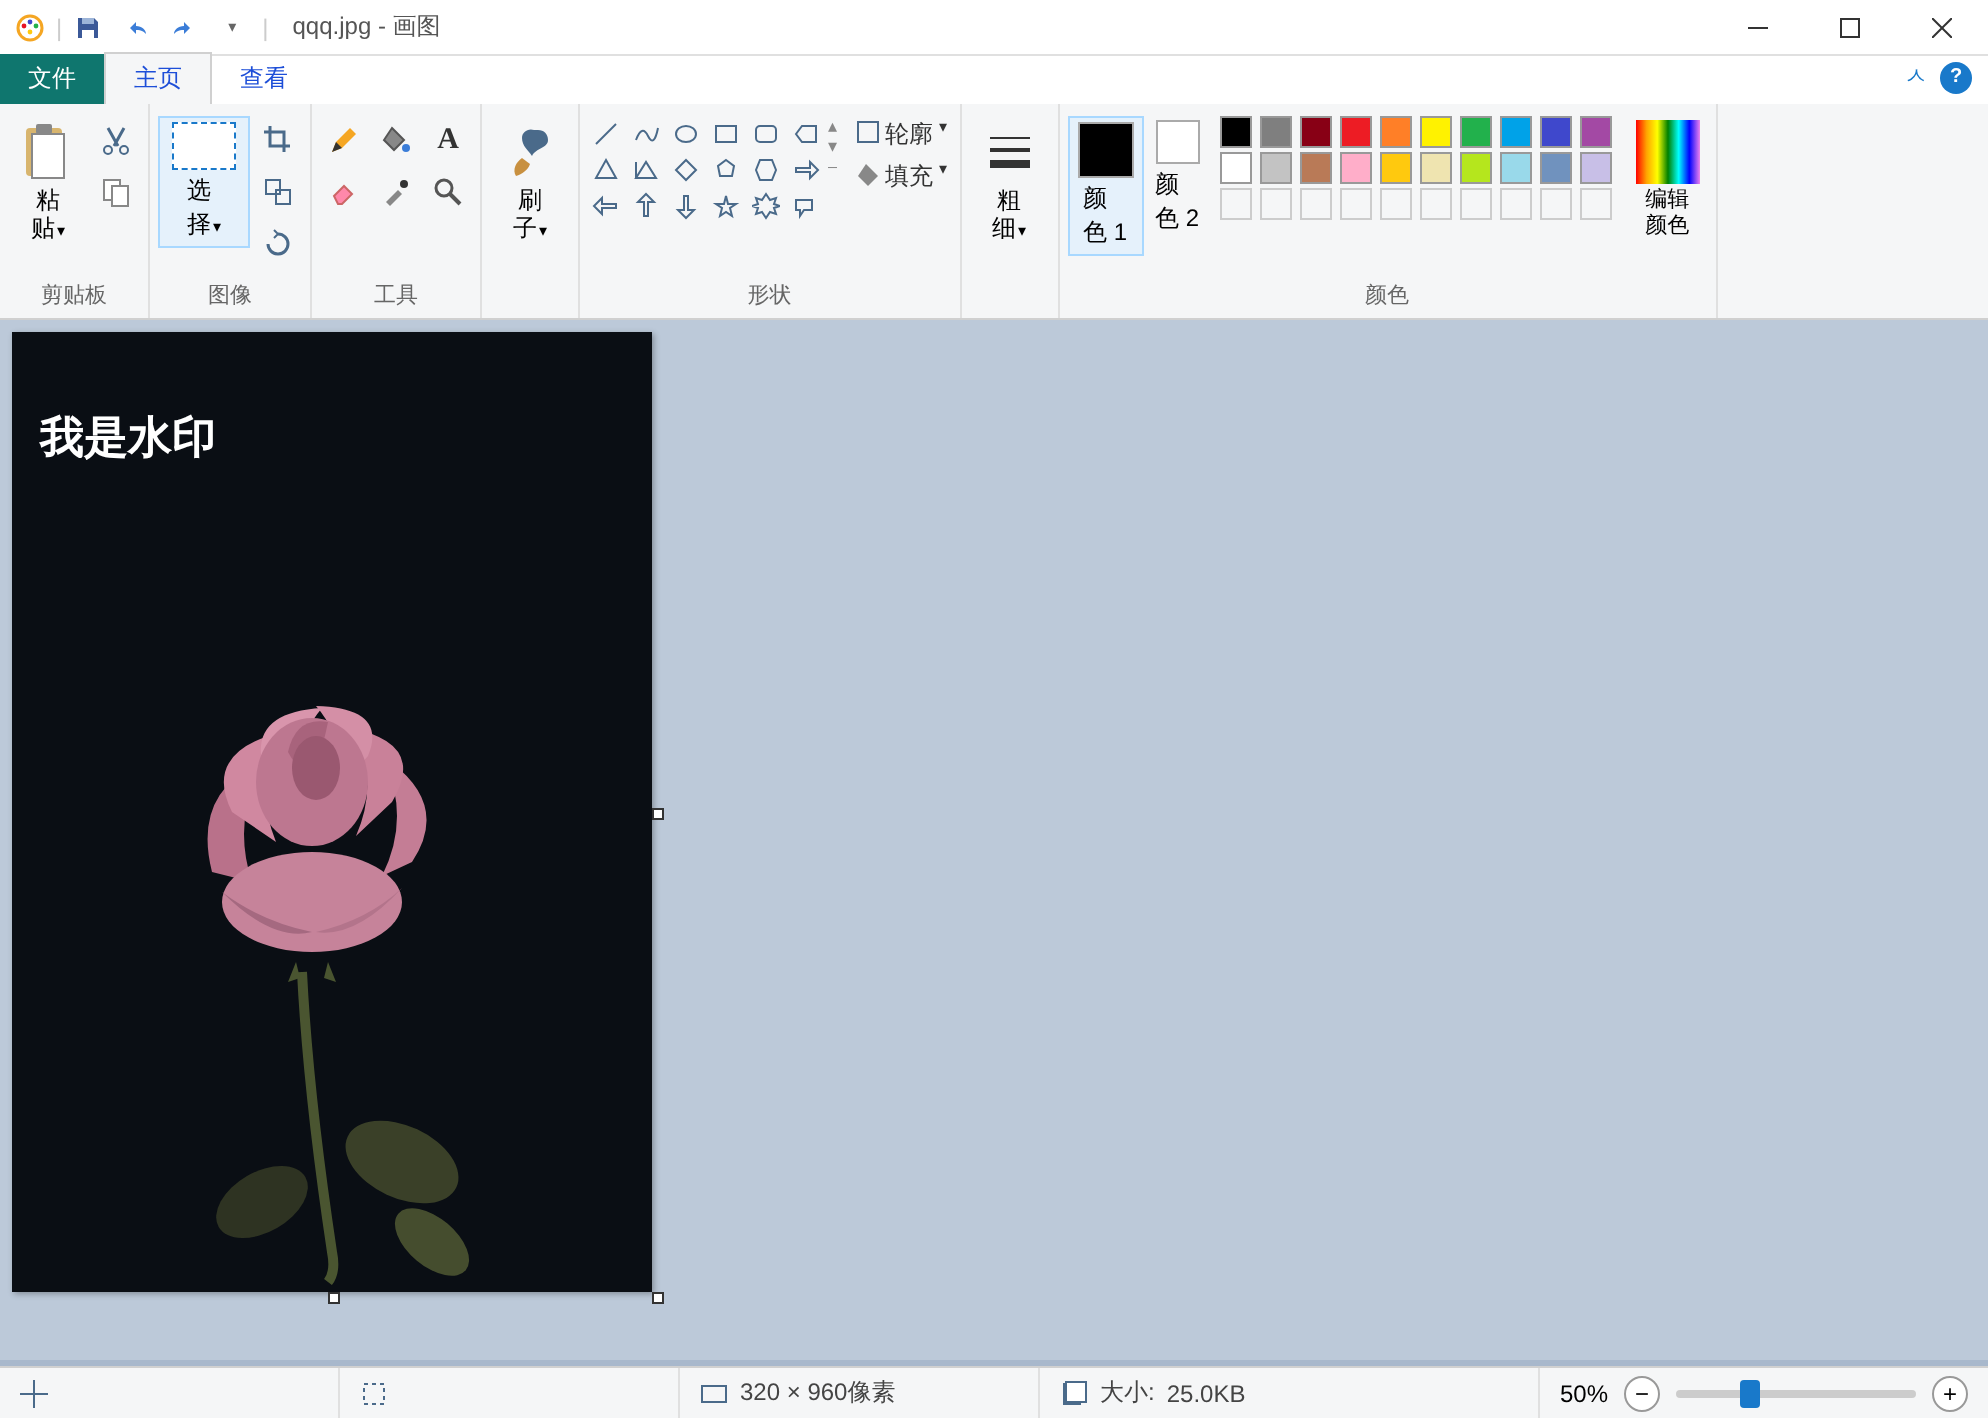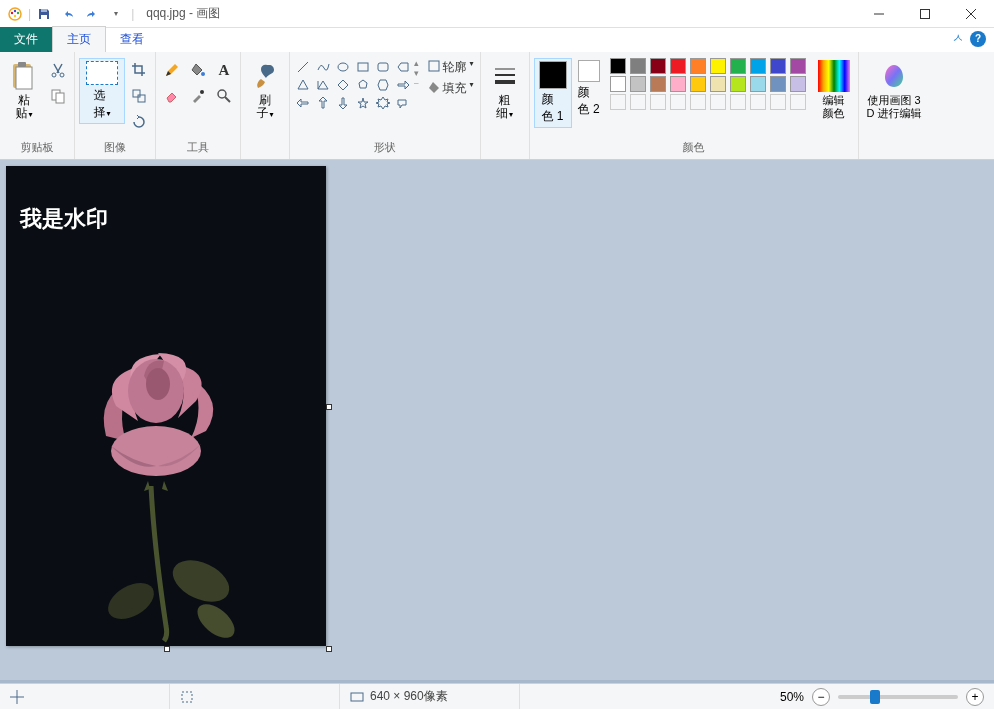--- a/index.html
+++ b/index.html
@@ -397,41 +397,20 @@
         <div class="icon-slot">
             <div class="rainbow"></div>
           </div>
         <div class="lbl" style="white-space:pre">编辑
 颜色</div>
       </div>
     </div>
     <div class="group-label">颜色</div>
   </div>
 
-  <div class="group" style="border-right:none">
-    <div class="group-content">
-      <div class="big-btn">
-        <div class="icon-slot">
-            <svg width="30" height="30" viewBox="0 0 30 30">
-              <path d="M15 4C10 4 6 10 6 16c0 6 4 10 9 10s9-4 9-10c0-6-4-12-9-12z" fill="url(#g3d)"></path>
-              <defs>
-                <linearGradient id="g3d" x1="0" y1="0" x2="1" y2="1">
-                  <stop offset="0" stop-color="#ff6ec7"></stop>
-                  <stop offset="0.5" stop-color="#7873f5"></stop>
-                  <stop offset="1" stop-color="#42d392"></stop>
-                </linearGradient>
-              </defs>
-            </svg>
-          </div>
-        <div class="lbl" style="white-space:pre">使用画图 3
-D 进行编辑</div>
-      </div>
-    </div>
-    <div class="group-label"></div>
-  </div>
 </div>
 
 <div class="canvas-area">
   <div class="canvas-white"></div>
   <div class="artboard">
     <div class="watermark">我是水印</div>
     <svg class="rose-svg" width="260" height="300" viewBox="0 0 260 300">
       <g transform="translate(110,80)">
         <path d="M-5 60 Q-2 120 10 200 Q12 210 8 215" stroke="#4a5530" stroke-width="5" fill="none"></path>
         <ellipse cx="45" cy="155" rx="30" ry="18" fill="#3a4028" transform="rotate(25 45 155)"></ellipse>
@@ -467,21 +446,29 @@
   </div>
   <div class="sb-cell" style="width:170px">
     <svg width="14" height="14" viewBox="0 0 14 14">
         <rect x="2" y="2" width="10" height="10" fill="none" stroke="#4a6a8a" stroke-dasharray="2"></rect>
       </svg>
   </div>
   <div class="sb-cell" style="width:180px">
     <svg width="14" height="14" viewBox="0 0 14 14">
         <rect x="1" y="3" width="12" height="8" fill="none" stroke="#4a6a8a"></rect>
       </svg>
-    <span>640 × 960像素</span>
+    <span>320 × 960像素</span>
+  </div>
+  <div class="sb-cell" style="flex:1">
+    <svg width="14" height="14" viewBox="0 0 14 14">
+        <rect x="2" y="2" width="8" height="10" fill="#fff" stroke="#4a6a8a"></rect>
+        <rect x="3" y="1" width="10" height="10" fill="#fff" stroke="#4a6a8a"></rect>
+      </svg>
+    <span>大小:</span> 
+      <span>25.0KB</span>
   </div>
   <div class="zoom">
     <span>50%</span>
     <div class="zbtn">−</div>
     <div class="slider">
         <div class="thumb"></div>
       </div>
     <div class="zbtn">+</div>
   </div>
 </div>

